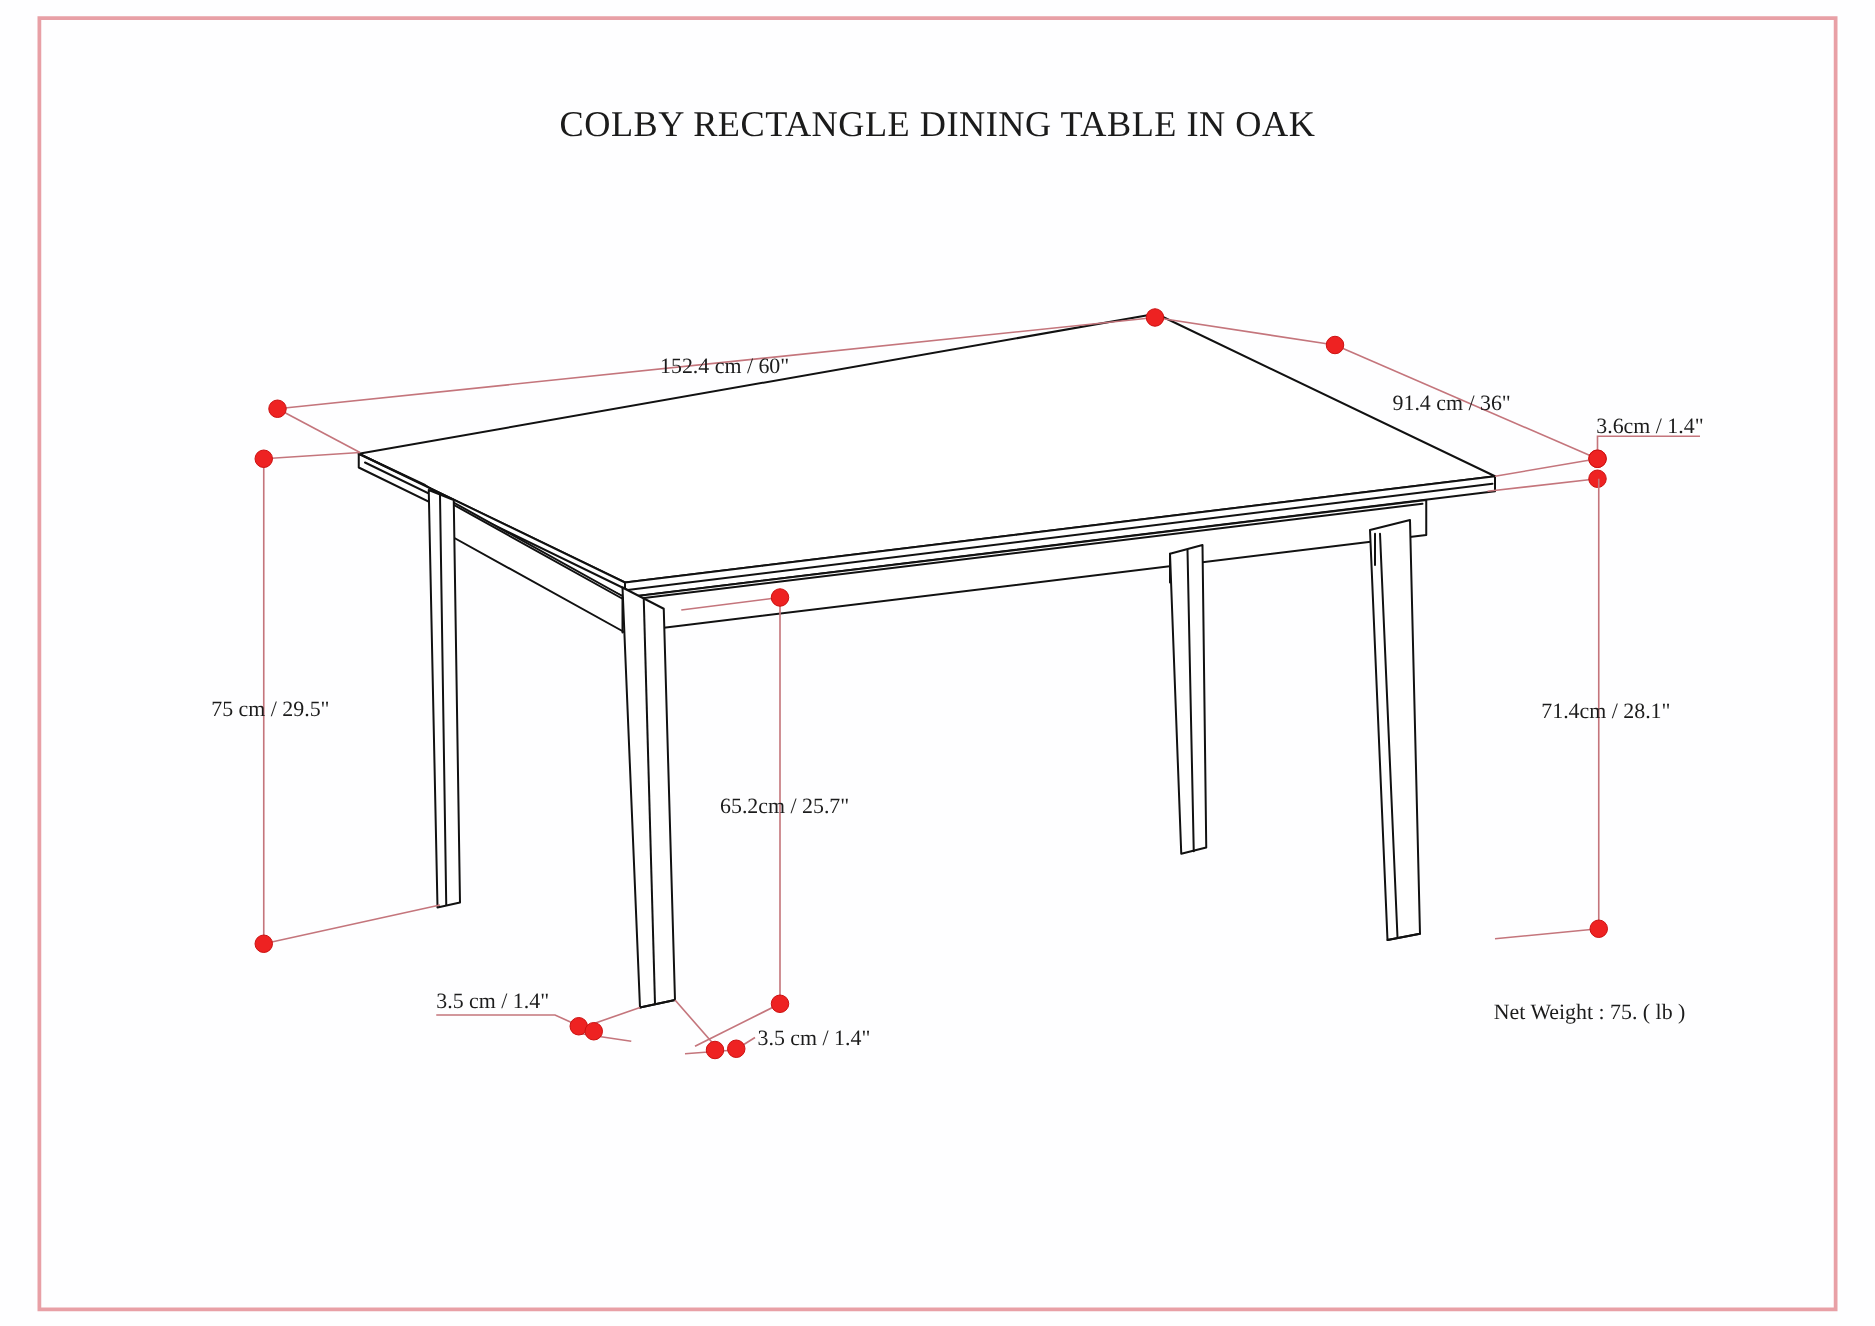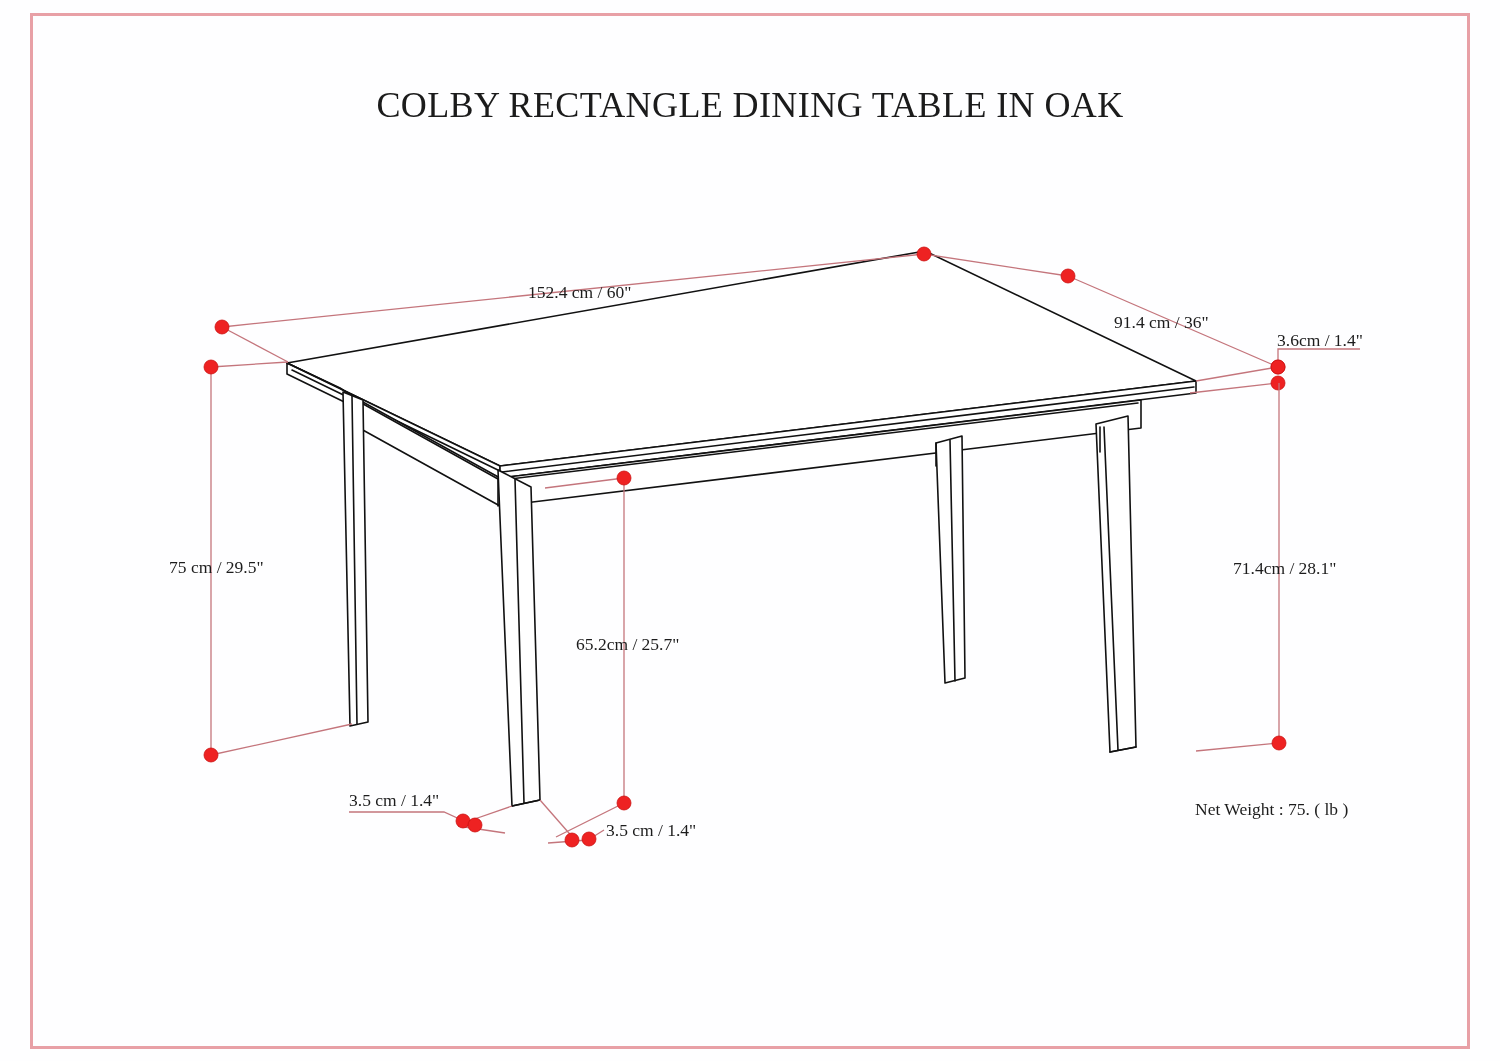--- a/index.html
+++ b/index.html
@@ -31,21 +31,21 @@
     box-sizing: border-box;
     pointer-events: none;
   }
   .title {
     position: absolute;
     left: 0;
     top: 84px;
     width: 1500px;
     text-align: center;
     font-family: "Liberation Serif", serif;
-    font-size: 36px;
+    font-size: 29px;
     letter-spacing: 0.4px;
     color: #1b1b1b;
     white-space: nowrap;
   }
   svg#drawing {
     position: absolute;
     left: 0;
     top: 0;
     width: 1500px;
     height: 1061px;

